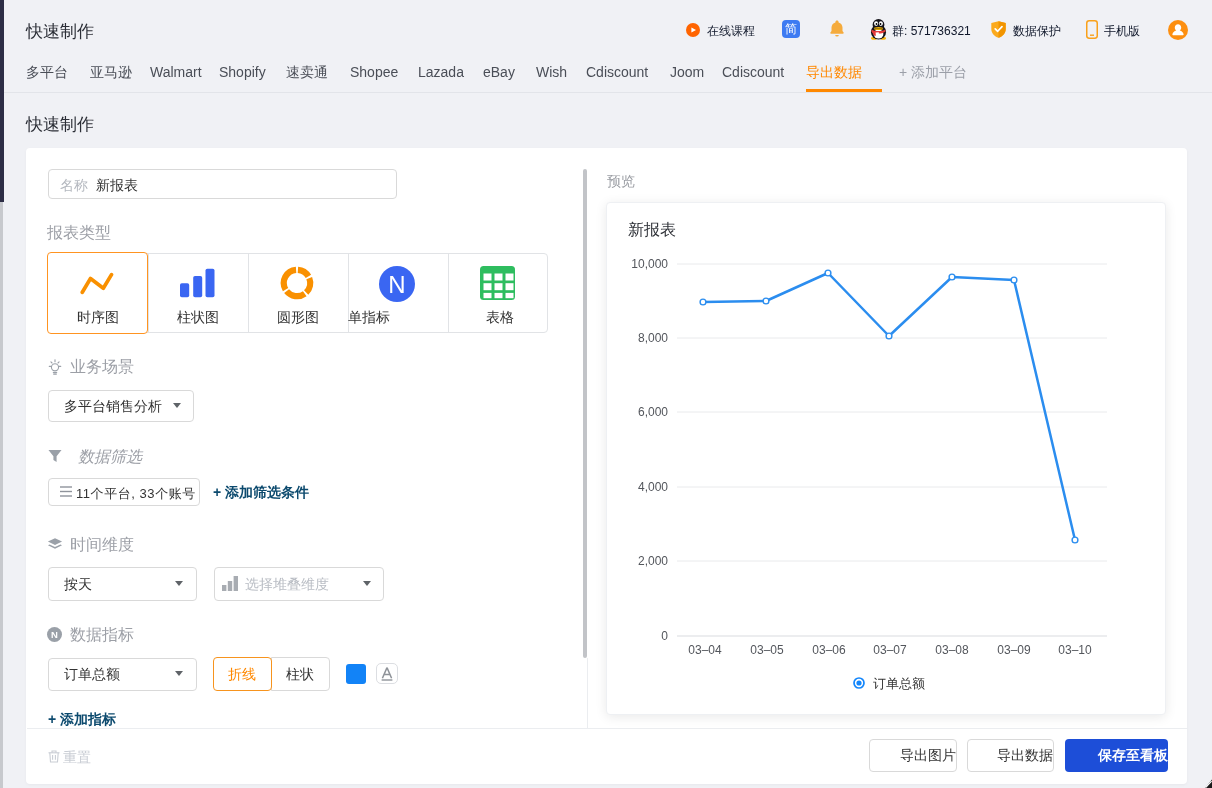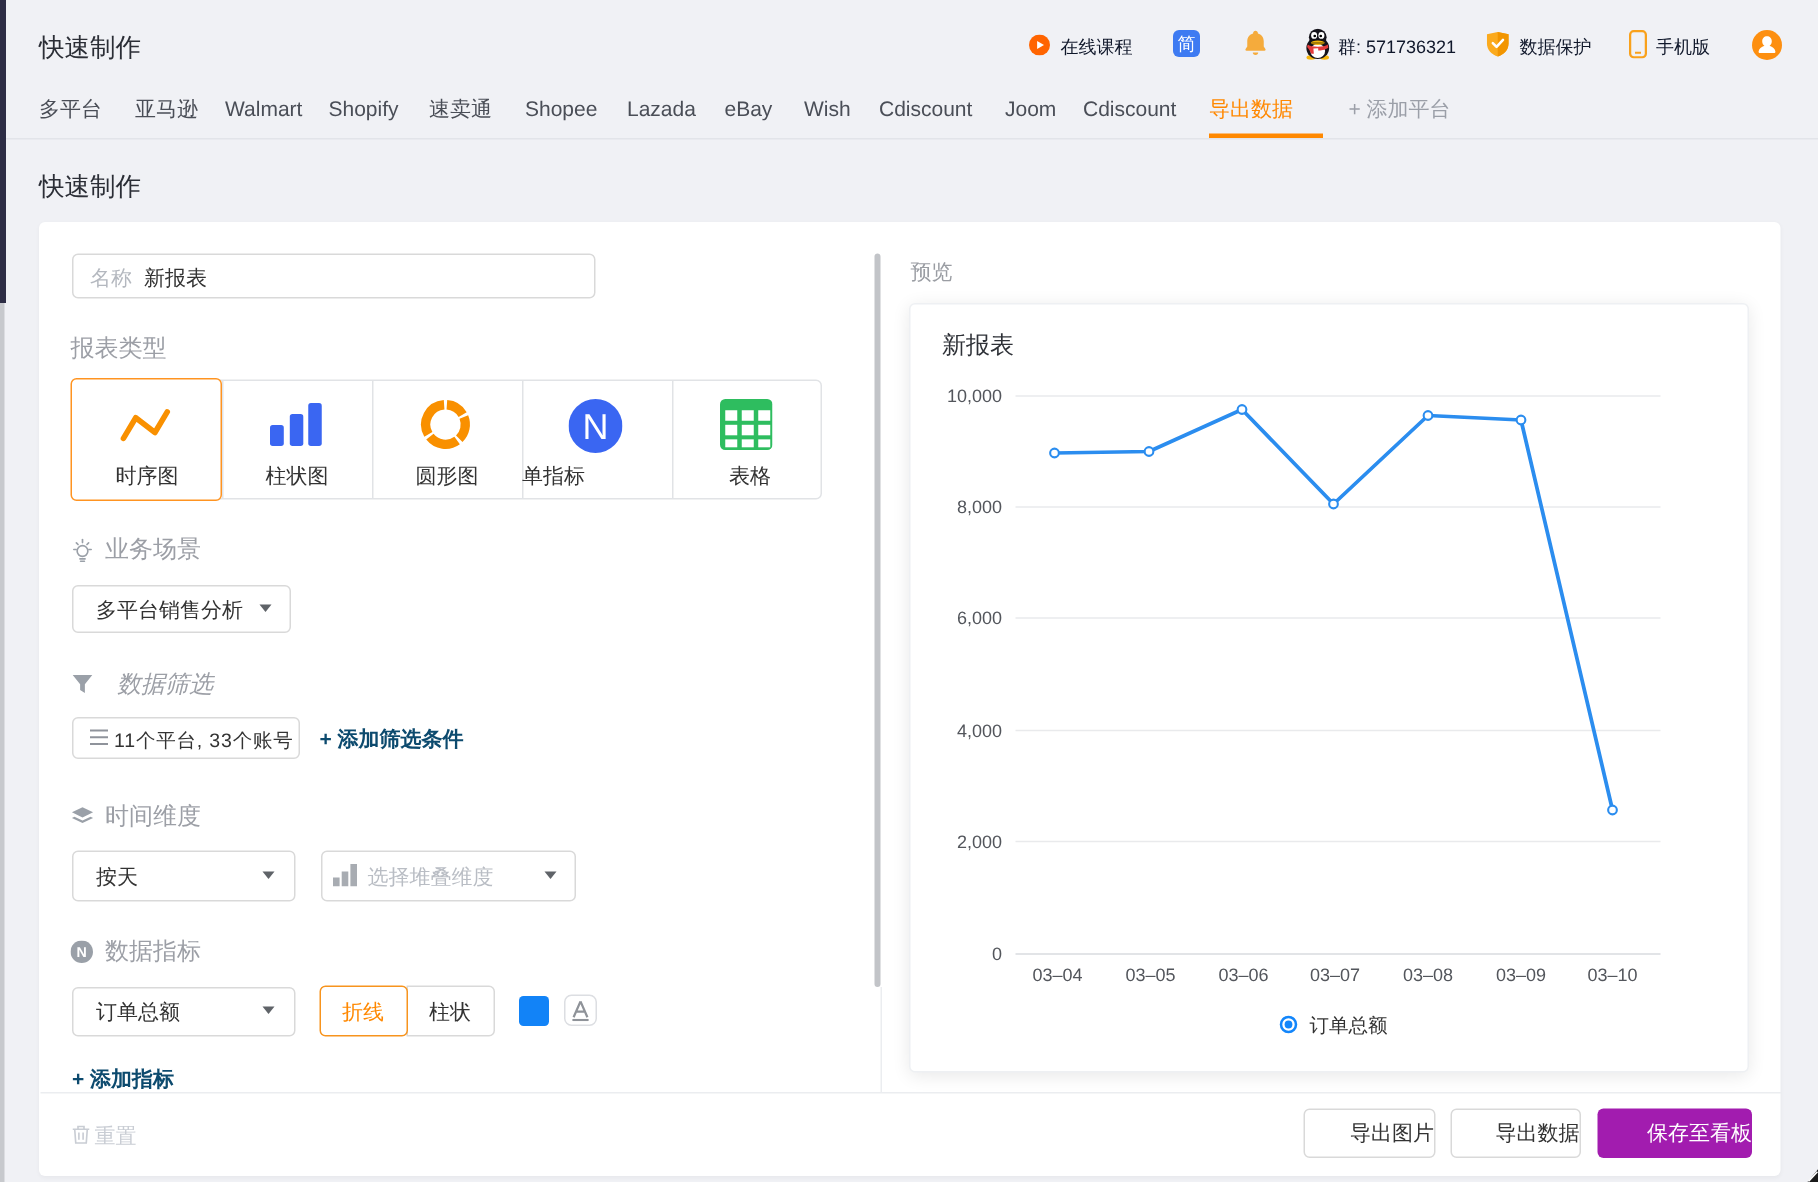--- a/index.html
+++ b/index.html
@@ -30,21 +30,21 @@
   .lbl { font-size:14px; color:#b4b8bf; }
   .sec-label { font-size:16px; color:#9c9fa6; line-height:17px; }
   .cards { left:48px; top:253px; width:500px; height:80px; border:1px solid #e1e3e6; border-radius:4px; background:#fff; }
   .card-sel { left:47px; top:252px; width:101px; height:82px; border:1px solid #ff9421; border-radius:4px; background:#fff; }
   .dd { border:1px solid #d9d9d9; border-radius:4px; background:#fff; position:absolute; }
   .caret { position:absolute; width:0; height:0; border-left:4.5px solid transparent; border-right:4.5px solid transparent; border-top:5.5px solid #5f6368; }
   .link-orange { color:#0c4a6e; font-size:14px; font-weight:bold; }
   
   .f-border { left:27px; top:728px; width:1161px; height:1px; background:#ebedf0; }
   .btn { position:absolute; top:739px; height:33px; border:1px solid #d9d9d9; border-radius:4px; background:#fff; font-size:14px; color:#333; text-align:right; line-height:31px;padding-left:28px; }
-  .btn-orange { border:none; background:#a21caf; color:#fff; font-weight:normal; line-height:33px; }
+  .btn-orange { border:none; background:#1d4ed8; color:#fff; font-weight:bold; line-height:33px; }
   
   .preview-label { left:607px; top:173px; font-size:14px; color:#9a9da3; }
   .chart-card { left:606px; top:202px; width:560px; height:513px; background:#fff; border:1px solid #eef0f3; border-radius:4px; box-shadow:0 2px 12px rgba(0,0,0,0.09); }
 </style>
 </head>
 <body>
   <div class="abs strip-dark"></div>
   <div class="abs strip-gray"></div>
 
   <div class="abs h-title">快速制作</div>

